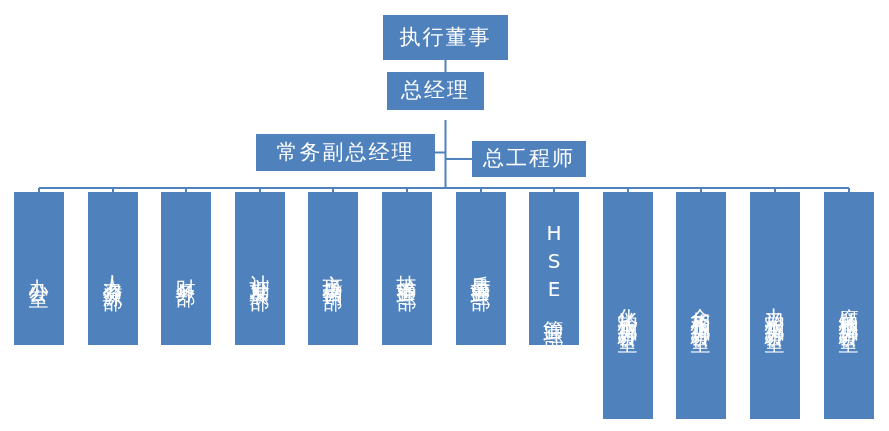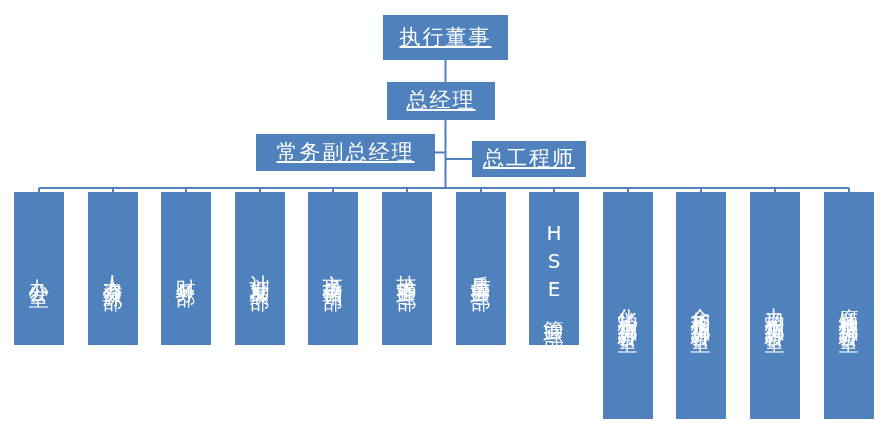--- a/index.html
+++ b/index.html
@@ -34,25 +34,24 @@
     background: var(--box-fill);
     color: var(--box-text);
     display: flex;
     align-items: center;
     justify-content: center;
     font-size: 21px;
     letter-spacing: 2px;
     text-align: right;
     line-height: 1.1;
     white-space: nowrap;
-    text-decoration: underline;
   }
   
   .node.exec   { left: 383px; top: 15px;  width: 125px; height: 45px; }
-  .node.gm     { left: 387px; top: 82px;  width: 108px; height: 38px; }
+  .node.gm     { left: 387px; top: 72px;  width: 97px; height: 38px; }
   .node.deputy { left: 256px; top: 134px; width: 179px; height: 37px; }
   .node.chief  { left: 472px; top: 141px; width: 114px; height: 36px; }
   
   .dept {
     position: absolute;
     top: 192px;
     width: 50px;
     background: var(--box-fill);
     color: var(--box-text);
     display: flex;

